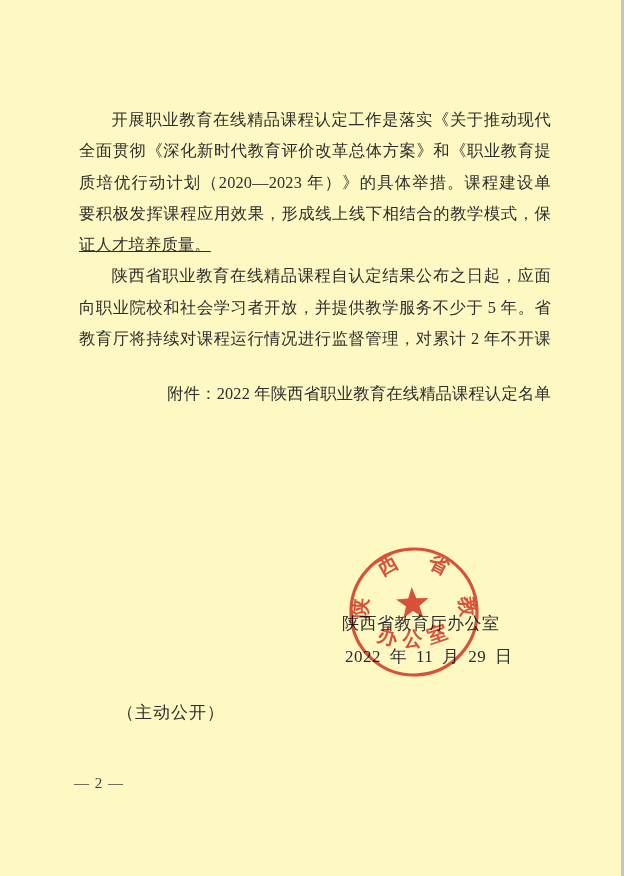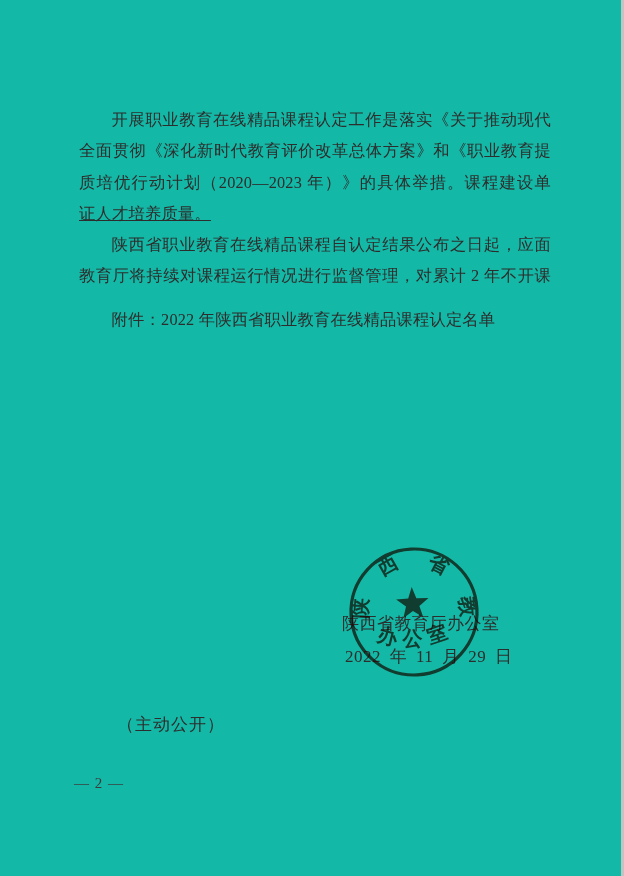--- a/index.html
+++ b/index.html
@@ -5,21 +5,21 @@
   html, body { margin: 0; padding: 0; }
   body {
     width: 624px; height: 876px;
     background: #ffffff;
     position: relative;
     font-family: "Liberation Serif", "DejaVu Serif", serif;
     overflow: hidden;
   }
   .page {
     position: absolute; inset: 0;
-    background: #14b8a6;
+    background: #fef9c3;
   }
   .scan-edge-right {
     position: absolute; top: 0; right: 0; bottom: 0;
     width: 3px; background: #c3c3c3;
   }
   .body-text {
     position: absolute;
     left: 79px; top: 104px; width: 472px;
     font-size: 16.3px;
     line-height: 31.3px;
@@ -33,38 +33,38 @@
     text-align-last: justify;
     white-space: nowrap;
   }
   .line.para-end {
     text-align-last: left;
     white-space: normal;
     text-decoration: underline;
   }
   .line.first { text-indent: 2em; }
   .attachment-line {
-    margin-top: 12px;
+    margin-top: 24px;
     text-indent: 2em;
-    text-align: left;
+    text-align: right;
     height: 31.3px;
   }
   .agency {
     position: absolute; left: 342px; top: 614px;
     font-size: 17px; color: #2d2d2d; letter-spacing: 0.5px;
     line-height: 20px;
   }
   .issue-date {
     position: absolute; left: 345px; top: 647px;
     font-size: 17px; color: #2d2d2d; word-spacing: 4px; letter-spacing: 0.5px;
     line-height: 20px;
   }
   .disclosure {
     position: absolute; left: 117px; top: 701px;
-    font-size: 17px; color: #2d2d2d; letter-spacing: 1px; margin-top: 12px;
+    font-size: 17px; color: #2d2d2d; letter-spacing: 1px;
   }
   .page-number {
     position: absolute; left: 74px; top: 775px;
     font-size: 15px; color: #3c3c3c; letter-spacing: 1px;
   }
   .seal {
     position: absolute; left: 348px; top: 546px;
     width: 132px; height: 132px;
     mix-blend-mode: multiply;
     opacity: 0.92;
@@ -77,22 +77,24 @@
 </style>
 </head>
 <body>
 
 <div class="page">
 
   <div class="body-text">
     <div class="line first">开展职业教育在线精品课程认定工作是落实《关于推动现代</div>
     <div class="line">全面贯彻《深化新时代教育评价改革总体方案》和《职业教育提</div>
     <div class="line">质培优行动计划（2020—2023 年）》的具体举措。课程建设单</div>
+    <div class="line">要积极发挥课程应用效果，形成线上线下相结合的教学模式，保</div>
     <div class="line para-end">证人才培养质量。</div>
     <div class="line first">陕西省职业教育在线精品课程自认定结果公布之日起，应面</div>
+    <div class="line">向职业院校和社会学习者开放，并提供教学服务不少于 5 年。省</div>
     <div class="line">教育厅将持续对课程运行情况进行监督管理，对累计 2 年不开课</div>
     <div class="attachment-line">附件：2022 年陕西省职业教育在线精品课程认定名单</div>
   </div>
 
   <div class="agency">陕西省教育厅办公室</div>
   <div class="issue-date">2022 年 11 月 29 日</div>
 
   <svg class="seal" viewBox="0 0 132 132" xmlns="http://www.w3.org/2000/svg">
     <defs>
       <path id="seal-arc-top" d="M 20.6,78.2 A 47,47 0 1 1 111.4,78.2" fill="none"></path>

